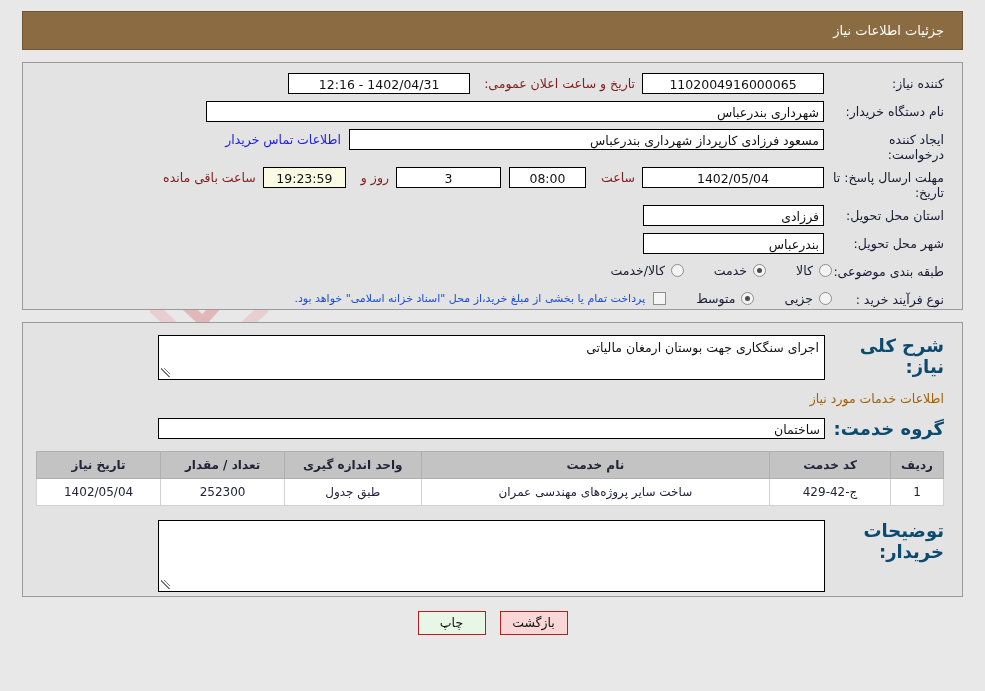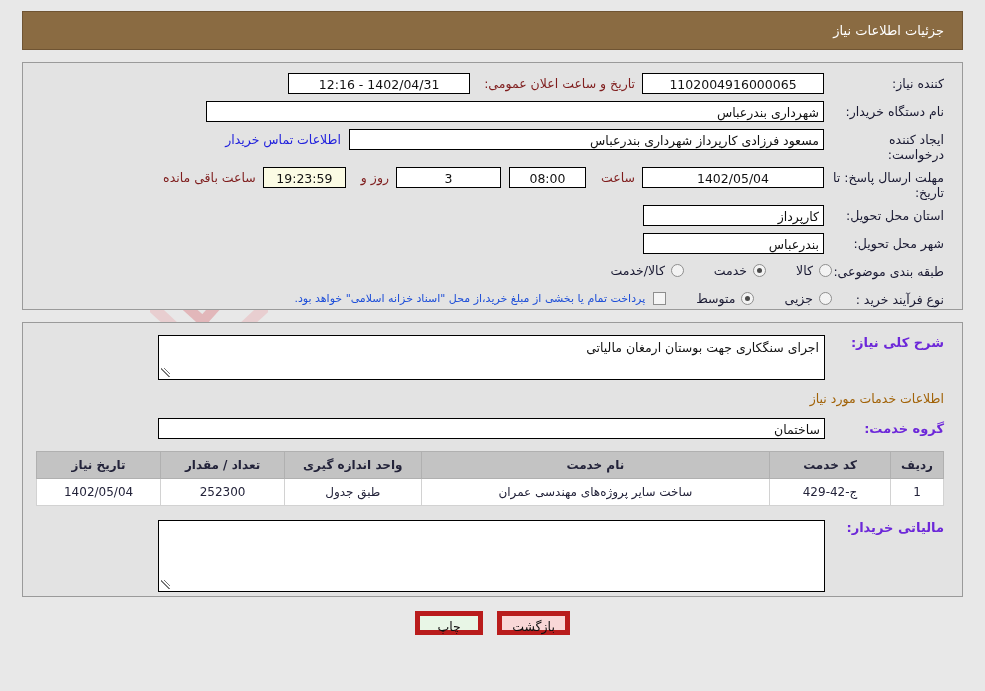--- a/index.html
+++ b/index.html
@@ -232,21 +232,21 @@
   .ta-notes { width: 667px; height: 72px; margin-right: 7px; }
 
   .section-title {
     font-size: 12.5px;
     color: #a16207;
     margin: 11px 0 12px 0;
     text-align: right;
   }
 
   .svc-row { display: flex; align-items: center; margin-bottom: 12px; }
-  .svc-lbl { font-size: 13px; color: #6d28d9; font-weight: bold; width: 112px; }
+  .svc-lbl { font-size: 18px; color: #0c4a6e; font-weight: bold; width: 112px; }
   .f-svcgroup { width: 667px; margin-right: 7px; text-align: right; }
 
   
   table.grid {
     border-collapse: collapse;
     width: 908px;
     margin: 0 0 0 0;
     font-size: 12px;
     background: #fff;
     border: 1px solid #b9b9b9;
@@ -273,21 +273,21 @@
 
   
   .footer {
     margin-top: 14px;
     display: flex;
     justify-content: center;
     gap: 14px;
   }
   .btn {
     font-size: 12.5px;
-    border: 5px solid #b91c1c;
+    border: 1px solid #b91c1c;
     height: 24px;
     min-width: 68px;
     line-height: 22px;
     text-align: center;
     box-sizing: border-box;
     cursor: pointer;
     padding: 0 10px;
   }
   .btn-back  { background: #f9d7d7; color: #111; }
   .btn-print { background: #e8f6e6; color: #111; }
@@ -335,21 +335,21 @@
       <div class="inline-lbl">ساعت</div>
       <div class="fld f-time center">08:00</div>
       <div class="fld f-days center">3</div>
       <div class="inline-lbl">روز و</div>
       <div class="fld f-timer center">19:23:59</div>
       <div class="inline-lbl">ساعت باقی مانده</div>
     </div>
 
     <div class="row">
       <div class="lbl lbl-w">استان محل تحویل:</div>
-      <div class="fld f-province right">کارپرداز</div>
+      <div class="fld f-province right">فرزادی</div>
     </div>
 
     <div class="row">
       <div class="lbl lbl-w">شهر محل تحویل:</div>
       <div class="fld f-city right">بندرعباس</div>
     </div>
 
     <div class="row">
       <div class="lbl lbl-w">طبقه بندی موضوعی:</div>
       <div class="radio-group">
@@ -419,21 +419,21 @@
           <td>ج-42-429</td>
           <td>ساخت سایر پروژه‌های مهندسی عمران</td>
           <td>طبق جدول</td>
           <td>252300</td>
           <td>1402/05/04</td>
         </tr>
       </tbody>
     </table>
 
     <div class="ta-wrap" style="margin-top:14px">
-      <div class="svc-lbl">مالیاتی خریدار:</div>
+      <div class="svc-lbl">توضیحات خریدار:</div>
       <div class="ta ta-notes"></div>
     </div>
 
   </div>
 
   <div class="footer">
     <div class="btn btn-back">بازگشت</div>
     <div class="btn btn-print">چاپ</div>
   </div>
 

